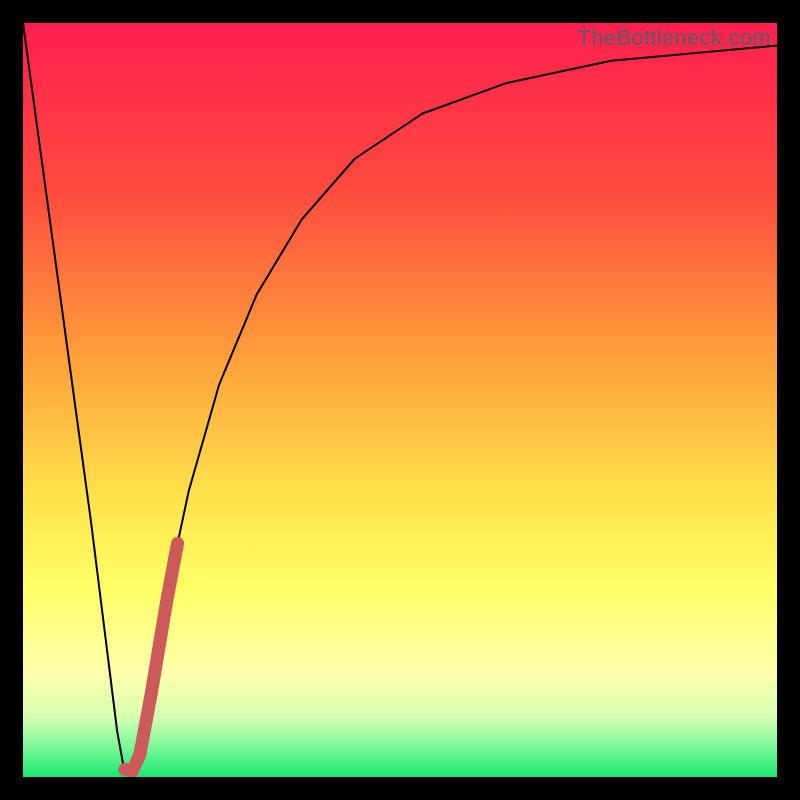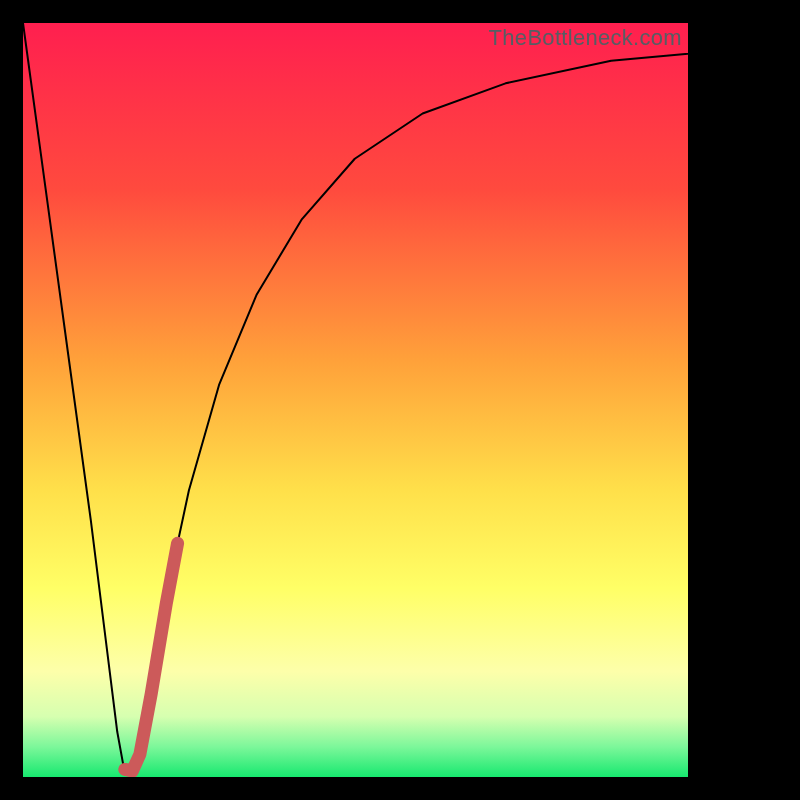--- a/index.html
+++ b/index.html
@@ -14,21 +14,21 @@
   .frame {
     position: absolute;
     left: 0; top: 0;
     width: 800px; height: 800px;
     background: #000;
   }
   .plot {
     position: absolute;
     left: 23px;
     top: 23px;
-    width: 665px;
+    width: 754px;
     height: 754px;
     overflow: hidden;
   }
   .watermark {
     position: absolute;
     top: 2px;
     right: 6px;
     font-size: 22px;
     font-weight: 500;
     color: #555e64;

